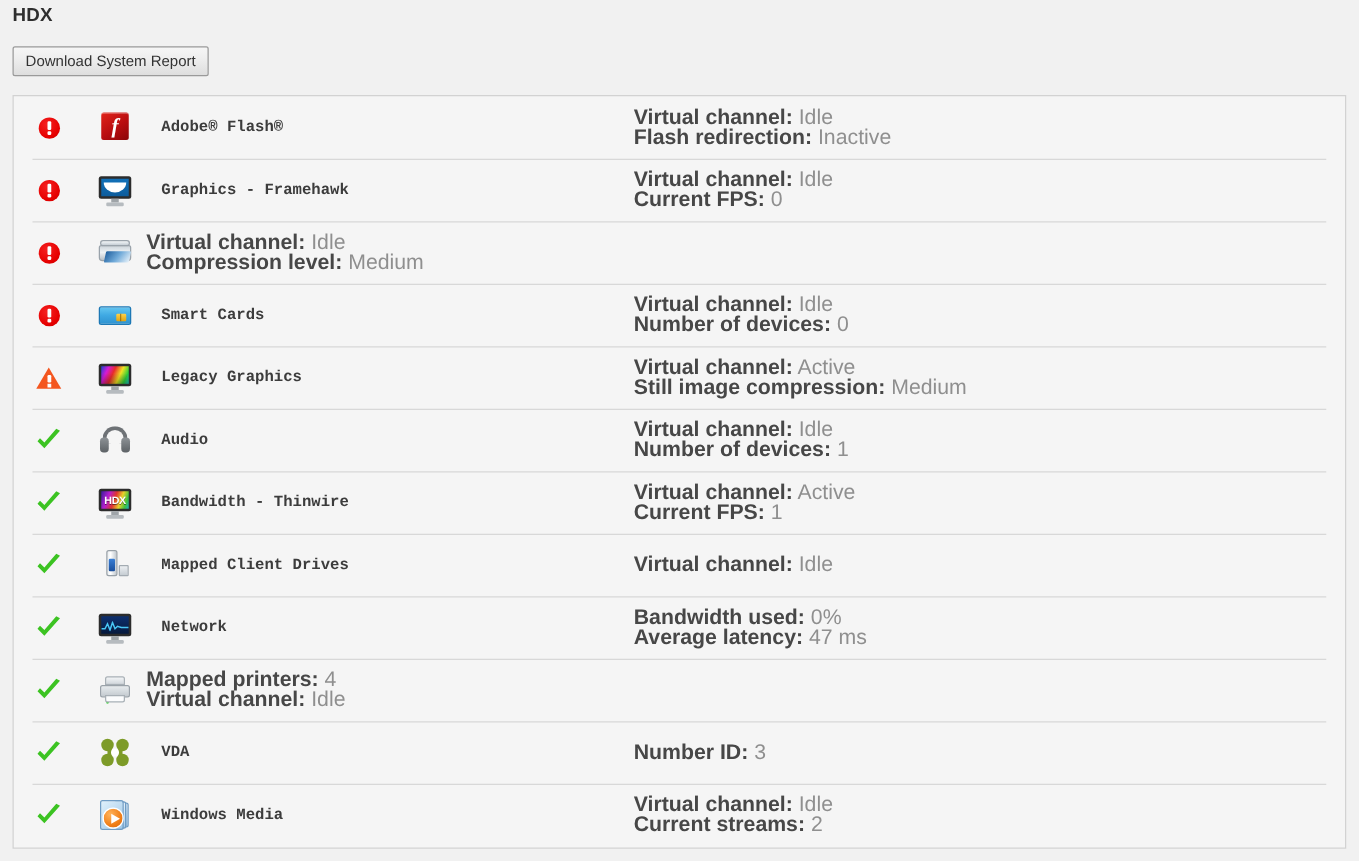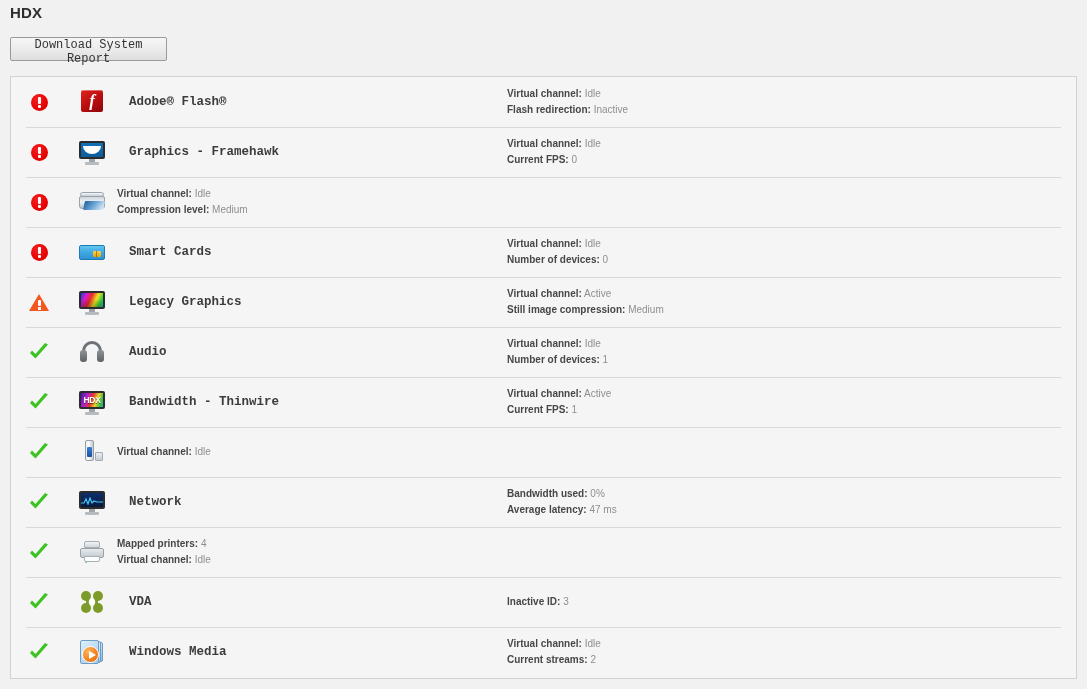--- a/index.html
+++ b/index.html
@@ -22,21 +22,21 @@
     font-weight: bold;
     color: #2e2e2e;
     letter-spacing: 0.2px;
   }
   #download-button {
     position: absolute;
     left: 10px;
     top: 37px;
     width: 157px;
     height: 24px;
-    font-family: Liberation Mono, monospace;
+    font-family: Liberation Sans, sans-serif;
     font-size: 12px;
     color: #333;
     background: linear-gradient(to bottom, #f6f6f6 0%, #ededed 45%, #dedede 100%);
     border: 1px solid #9a9a9a;
     border-radius: 2px;
     padding: 0;
     cursor: pointer;
     box-sizing: border-box;
   }
   #panel {
@@ -84,21 +84,21 @@
     flex: 0 0 390px;
     font-size: 12.5px;
     font-weight: bold;
     color: #3c3c3c;
     padding-left: 12px;
     box-sizing: border-box;
     font-family: Liberation Mono, monospace;
   }
   .detail-cell {
     flex: 1 1 auto;
-    font-size: 10px;
+    font-size: 17px;
     line-height: 16px;
     color: #8a8a8a;
   }
   .detail-cell .k {
     font-weight: bold;
     color: #474747;
   }
   .detail-cell .v { color: #8f8f8f; }
 
   
@@ -490,20 +490,21 @@
             <path d="M2 11 L7.5 16.5 L20 2.5 L17 1 L7.5 12 L4 8.5 Z" fill="#3cc322"></path>
           </svg></span>
       </div>
       <div class="icon-cell">
         <div class="appicon">
           <div class="usb-body"></div>
           <div class="usb-blue"></div>
           <div class="usb-cap"></div>
         </div>
       </div>
+      <div class="name-cell">Mapped Client Drives</div>
       <div class="detail-cell">
         <div><span class="k">Virtual channel:</span> <span class="v">Idle</span></div>
       </div>
     </div>
     <div class="row">
       <div class="status-cell">
         <span class="st-ok"><svg width="22" height="20" viewBox="0 0 22 20">
             <path d="M2 11 L7.5 16.5 L20 2.5 L17 1 L7.5 12 L4 8.5 Z" fill="#3cc322"></path>
           </svg></span>
       </div>
@@ -561,21 +562,21 @@
               <circle cx="6" cy="18" r="5"></circle>
               <circle cx="18" cy="18" r="5"></circle>
               <path d="M6 6 L18 18 L18 6 L6 18 Z"></path>
             </g>
             <circle cx="12" cy="12" r="3.2" fill="#ffffff"></circle>
           </svg>
         </div>
       </div>
       <div class="name-cell">VDA</div>
       <div class="detail-cell">
-        <div><span class="k">Inactive ID:</span> <span class="v">3</span></div>
+        <div><span class="k">Number ID:</span> <span class="v">3</span></div>
       </div>
     </div>
     <div class="row">
       <div class="status-cell">
         <span class="st-ok"><svg width="22" height="20" viewBox="0 0 22 20">
             <path d="M2 11 L7.5 16.5 L20 2.5 L17 1 L7.5 12 L4 8.5 Z" fill="#3cc322"></path>
           </svg></span>
       </div>
       <div class="icon-cell">
         <div class="appicon">

